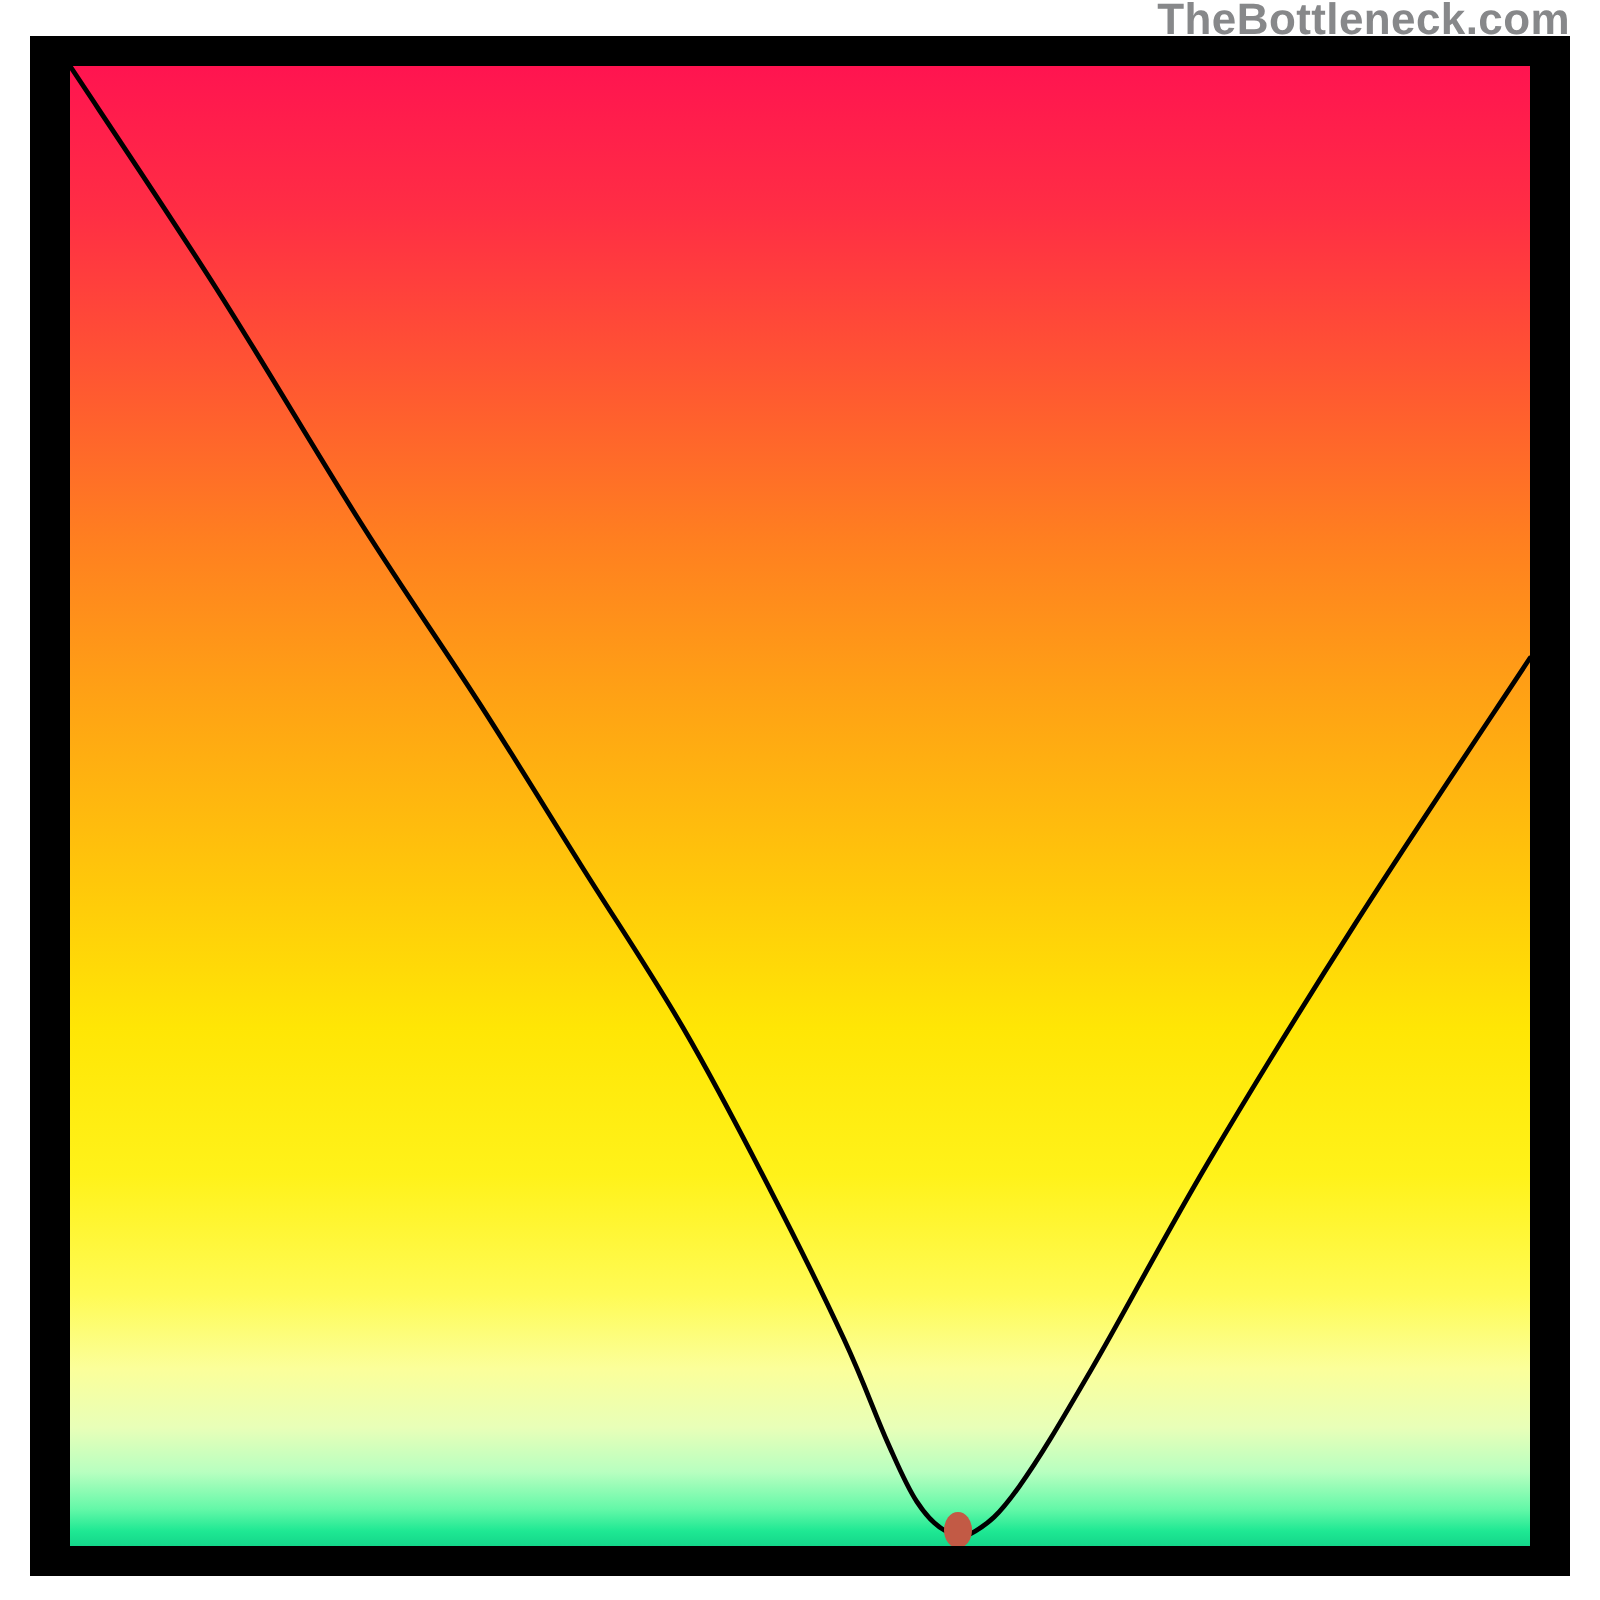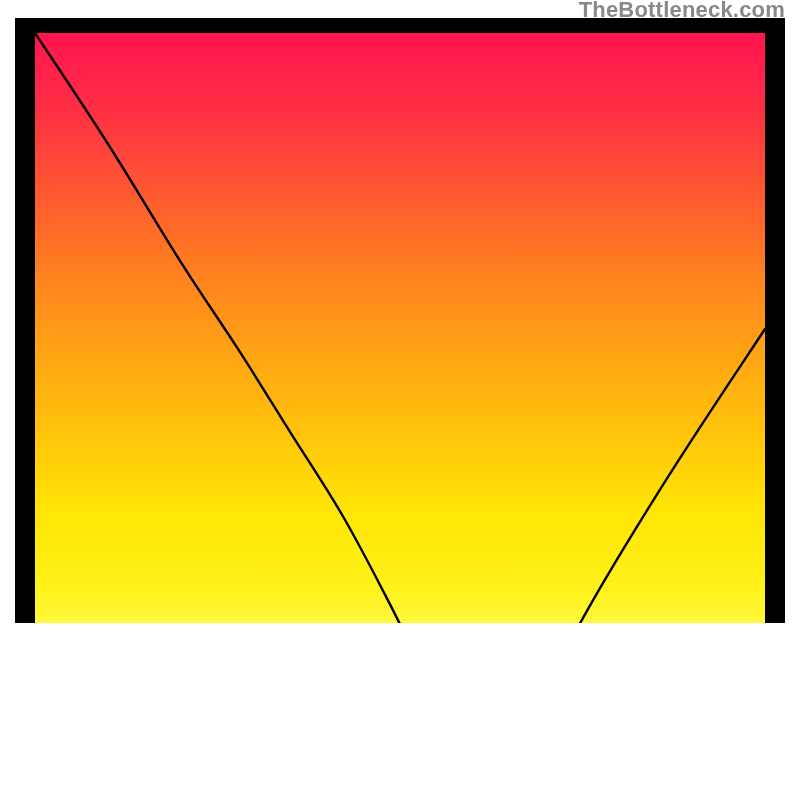--- a/index.html
+++ b/index.html
@@ -3,21 +3,21 @@
 <meta charset="utf-8">
 <style>
   body {
     margin: 0;
     padding: 0;
     background: #fff;
   }
   .stage {
     position: relative;
     width: 800px;
-    height: 623px;
+    height: 800px;
   }
   .frame {
     position: absolute;
     left: 15px;
     top: 18px;
     width: 770px;
     height: 770px;
     background: #000;
   }
   .plot {

